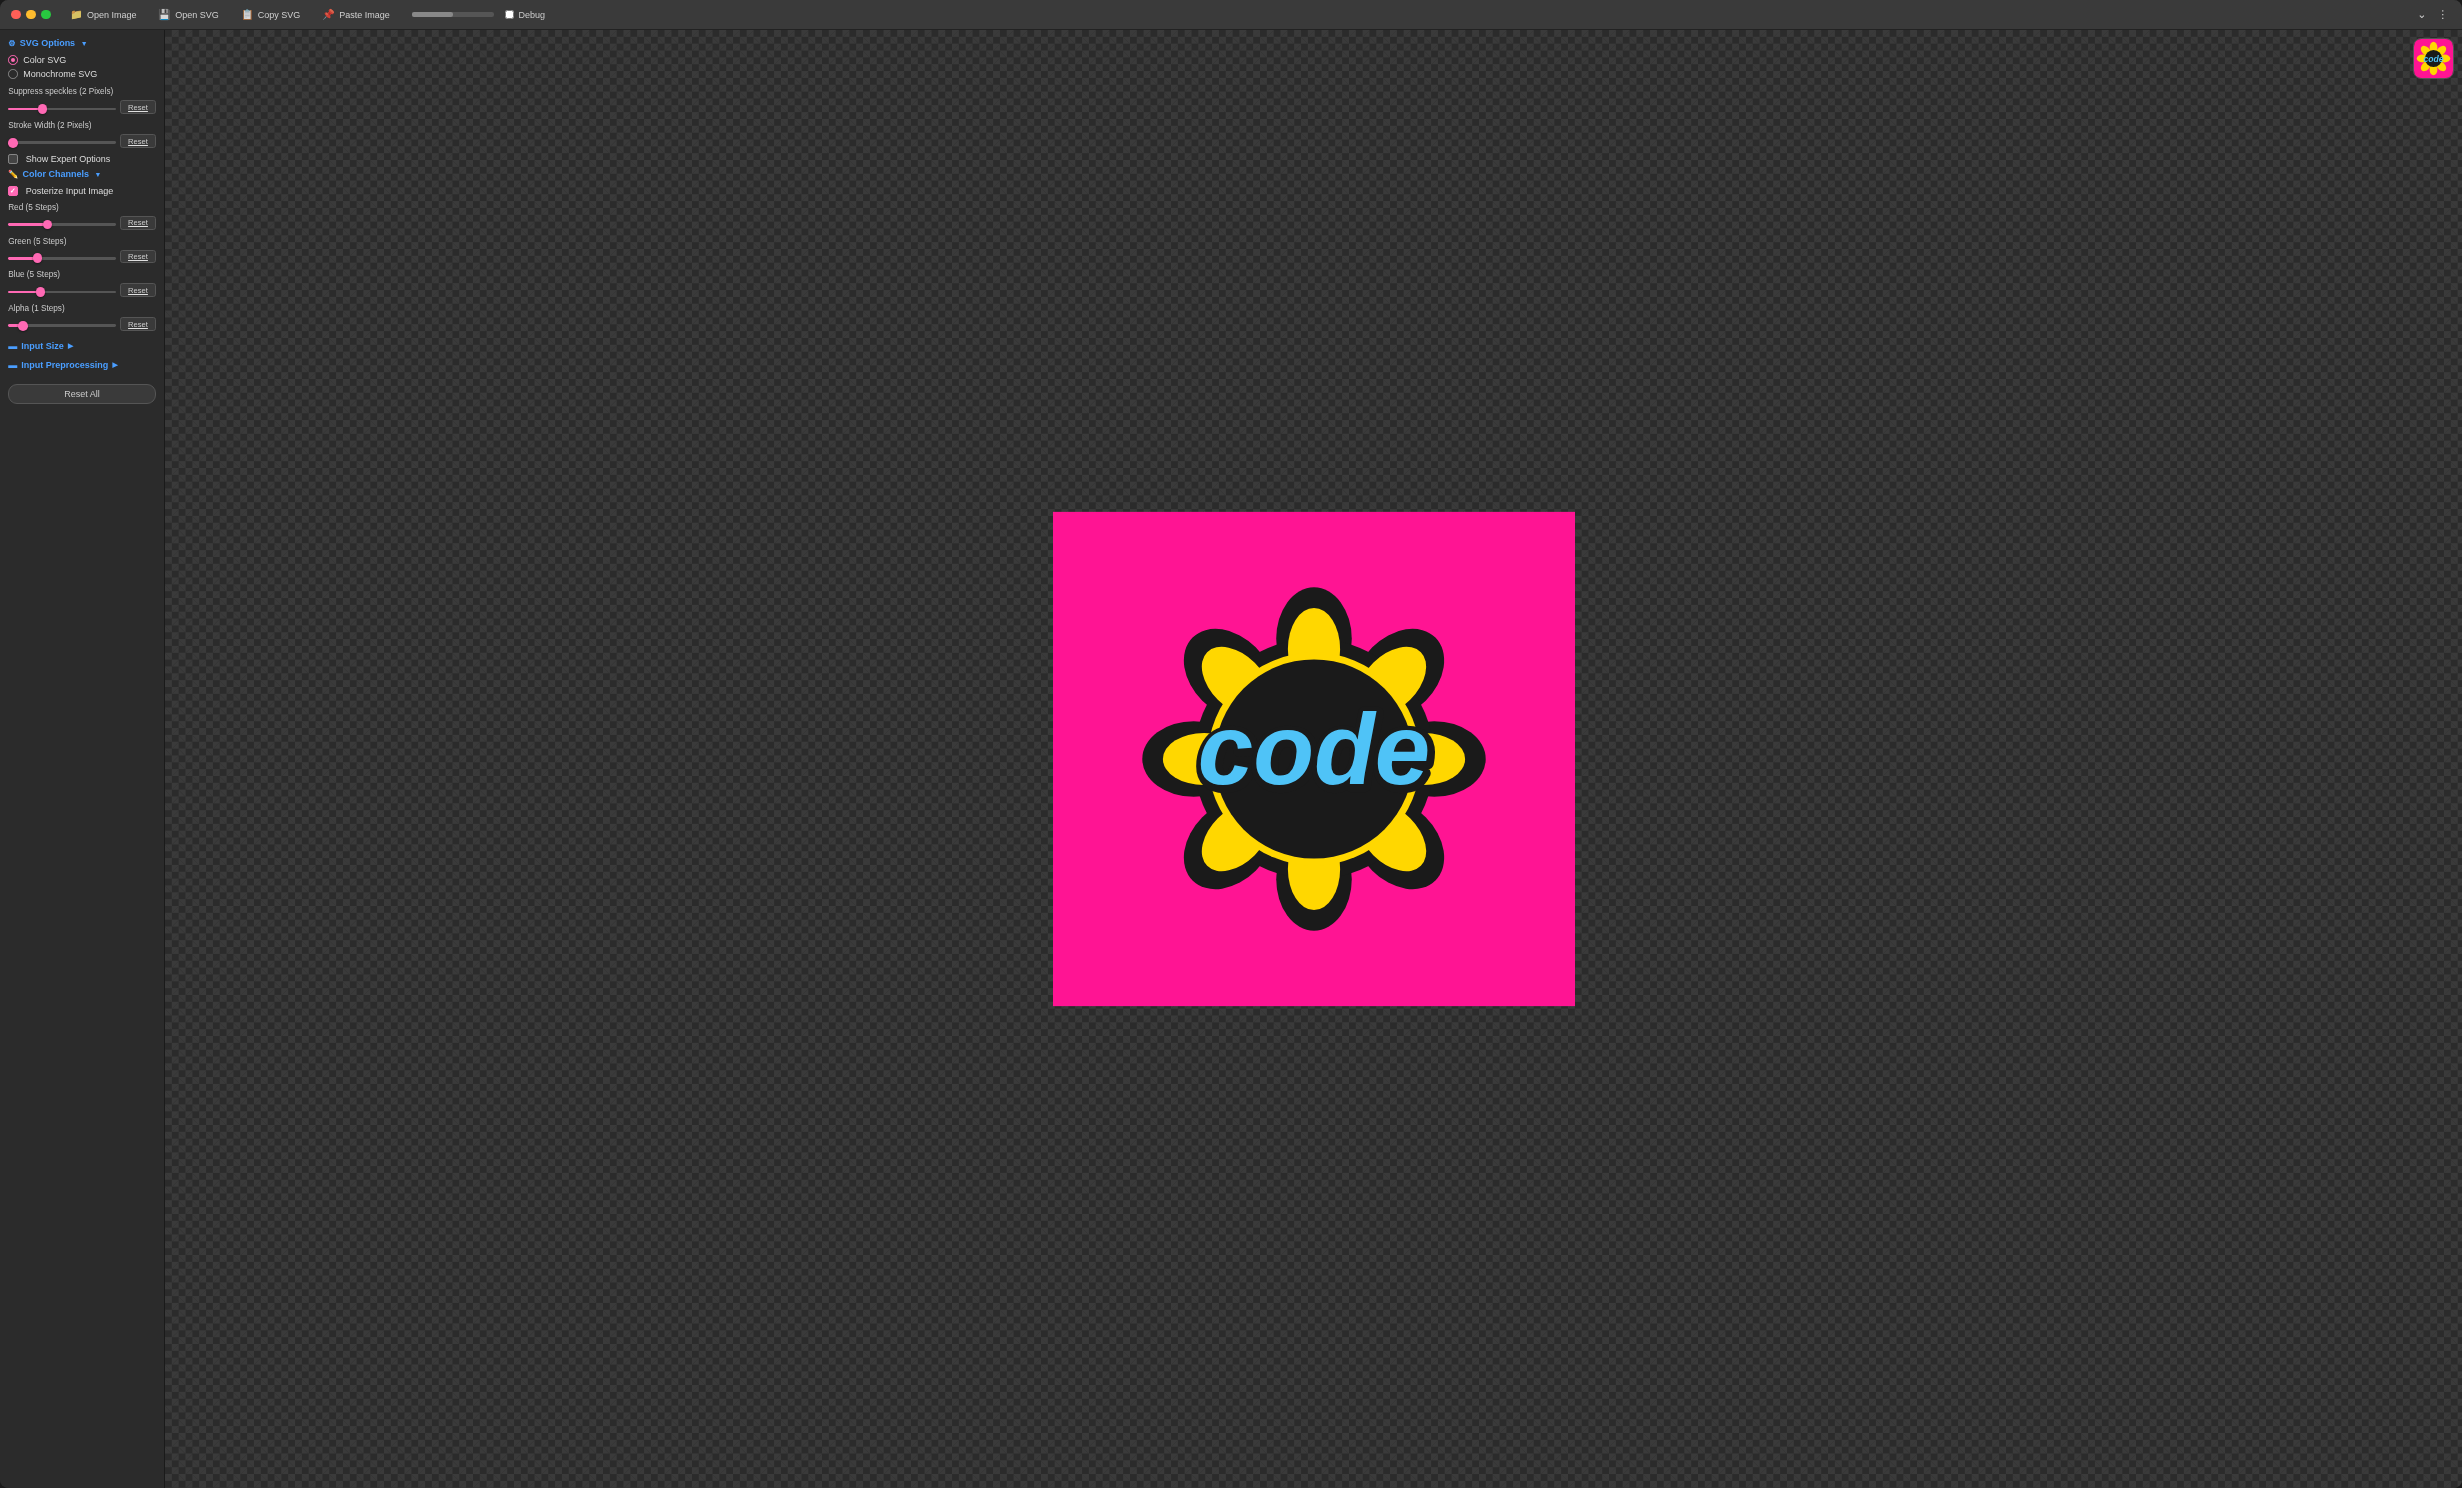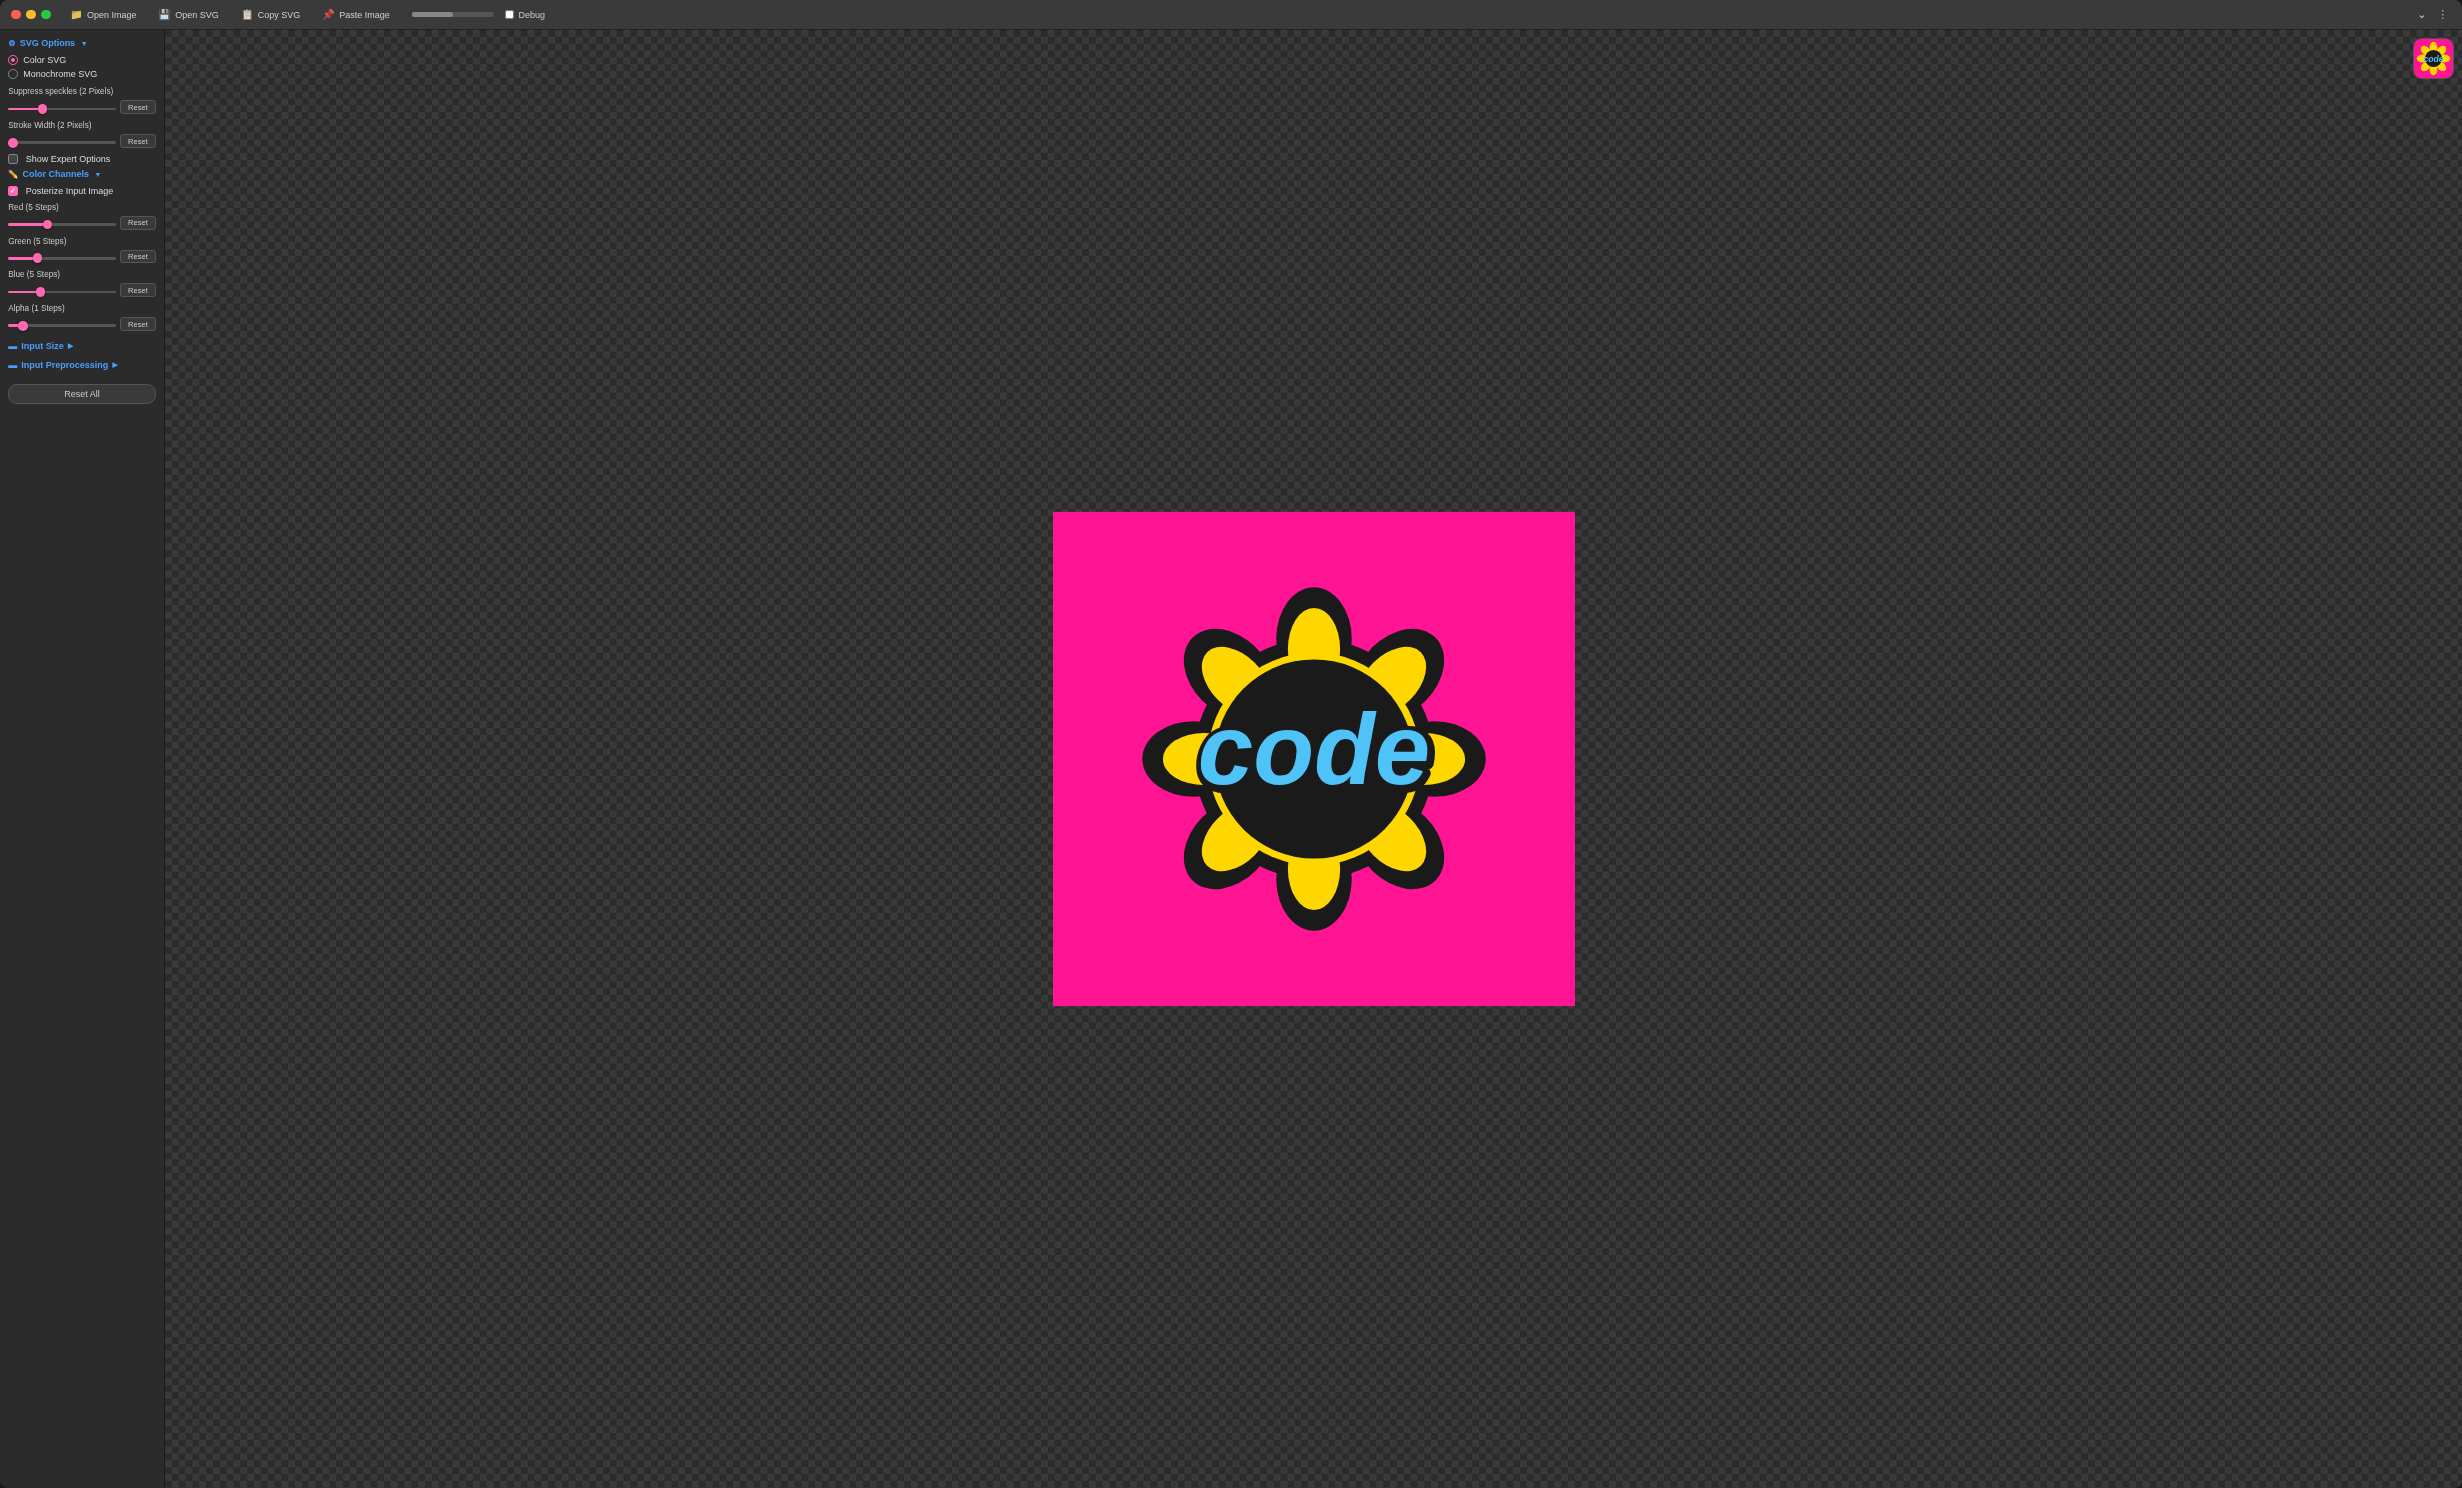--- a/index.html
+++ b/index.html
@@ -349,20 +349,21 @@
       border-radius: 50%;
       cursor: pointer;
       box-shadow: 0 0.7px 2.1px rgba(0,0,0,0.5);
     }
 
     .slider-input-row {
       display: flex;
       align-items: center;
       gap: 4.1px;
       margin-bottom: 5.5px;
+      text-decoration: underline;
     }
 
     .slider-wrapper {
       flex: 1;
     }
   </style>
 </head>
 <body>
 
 <div class="app-window">

